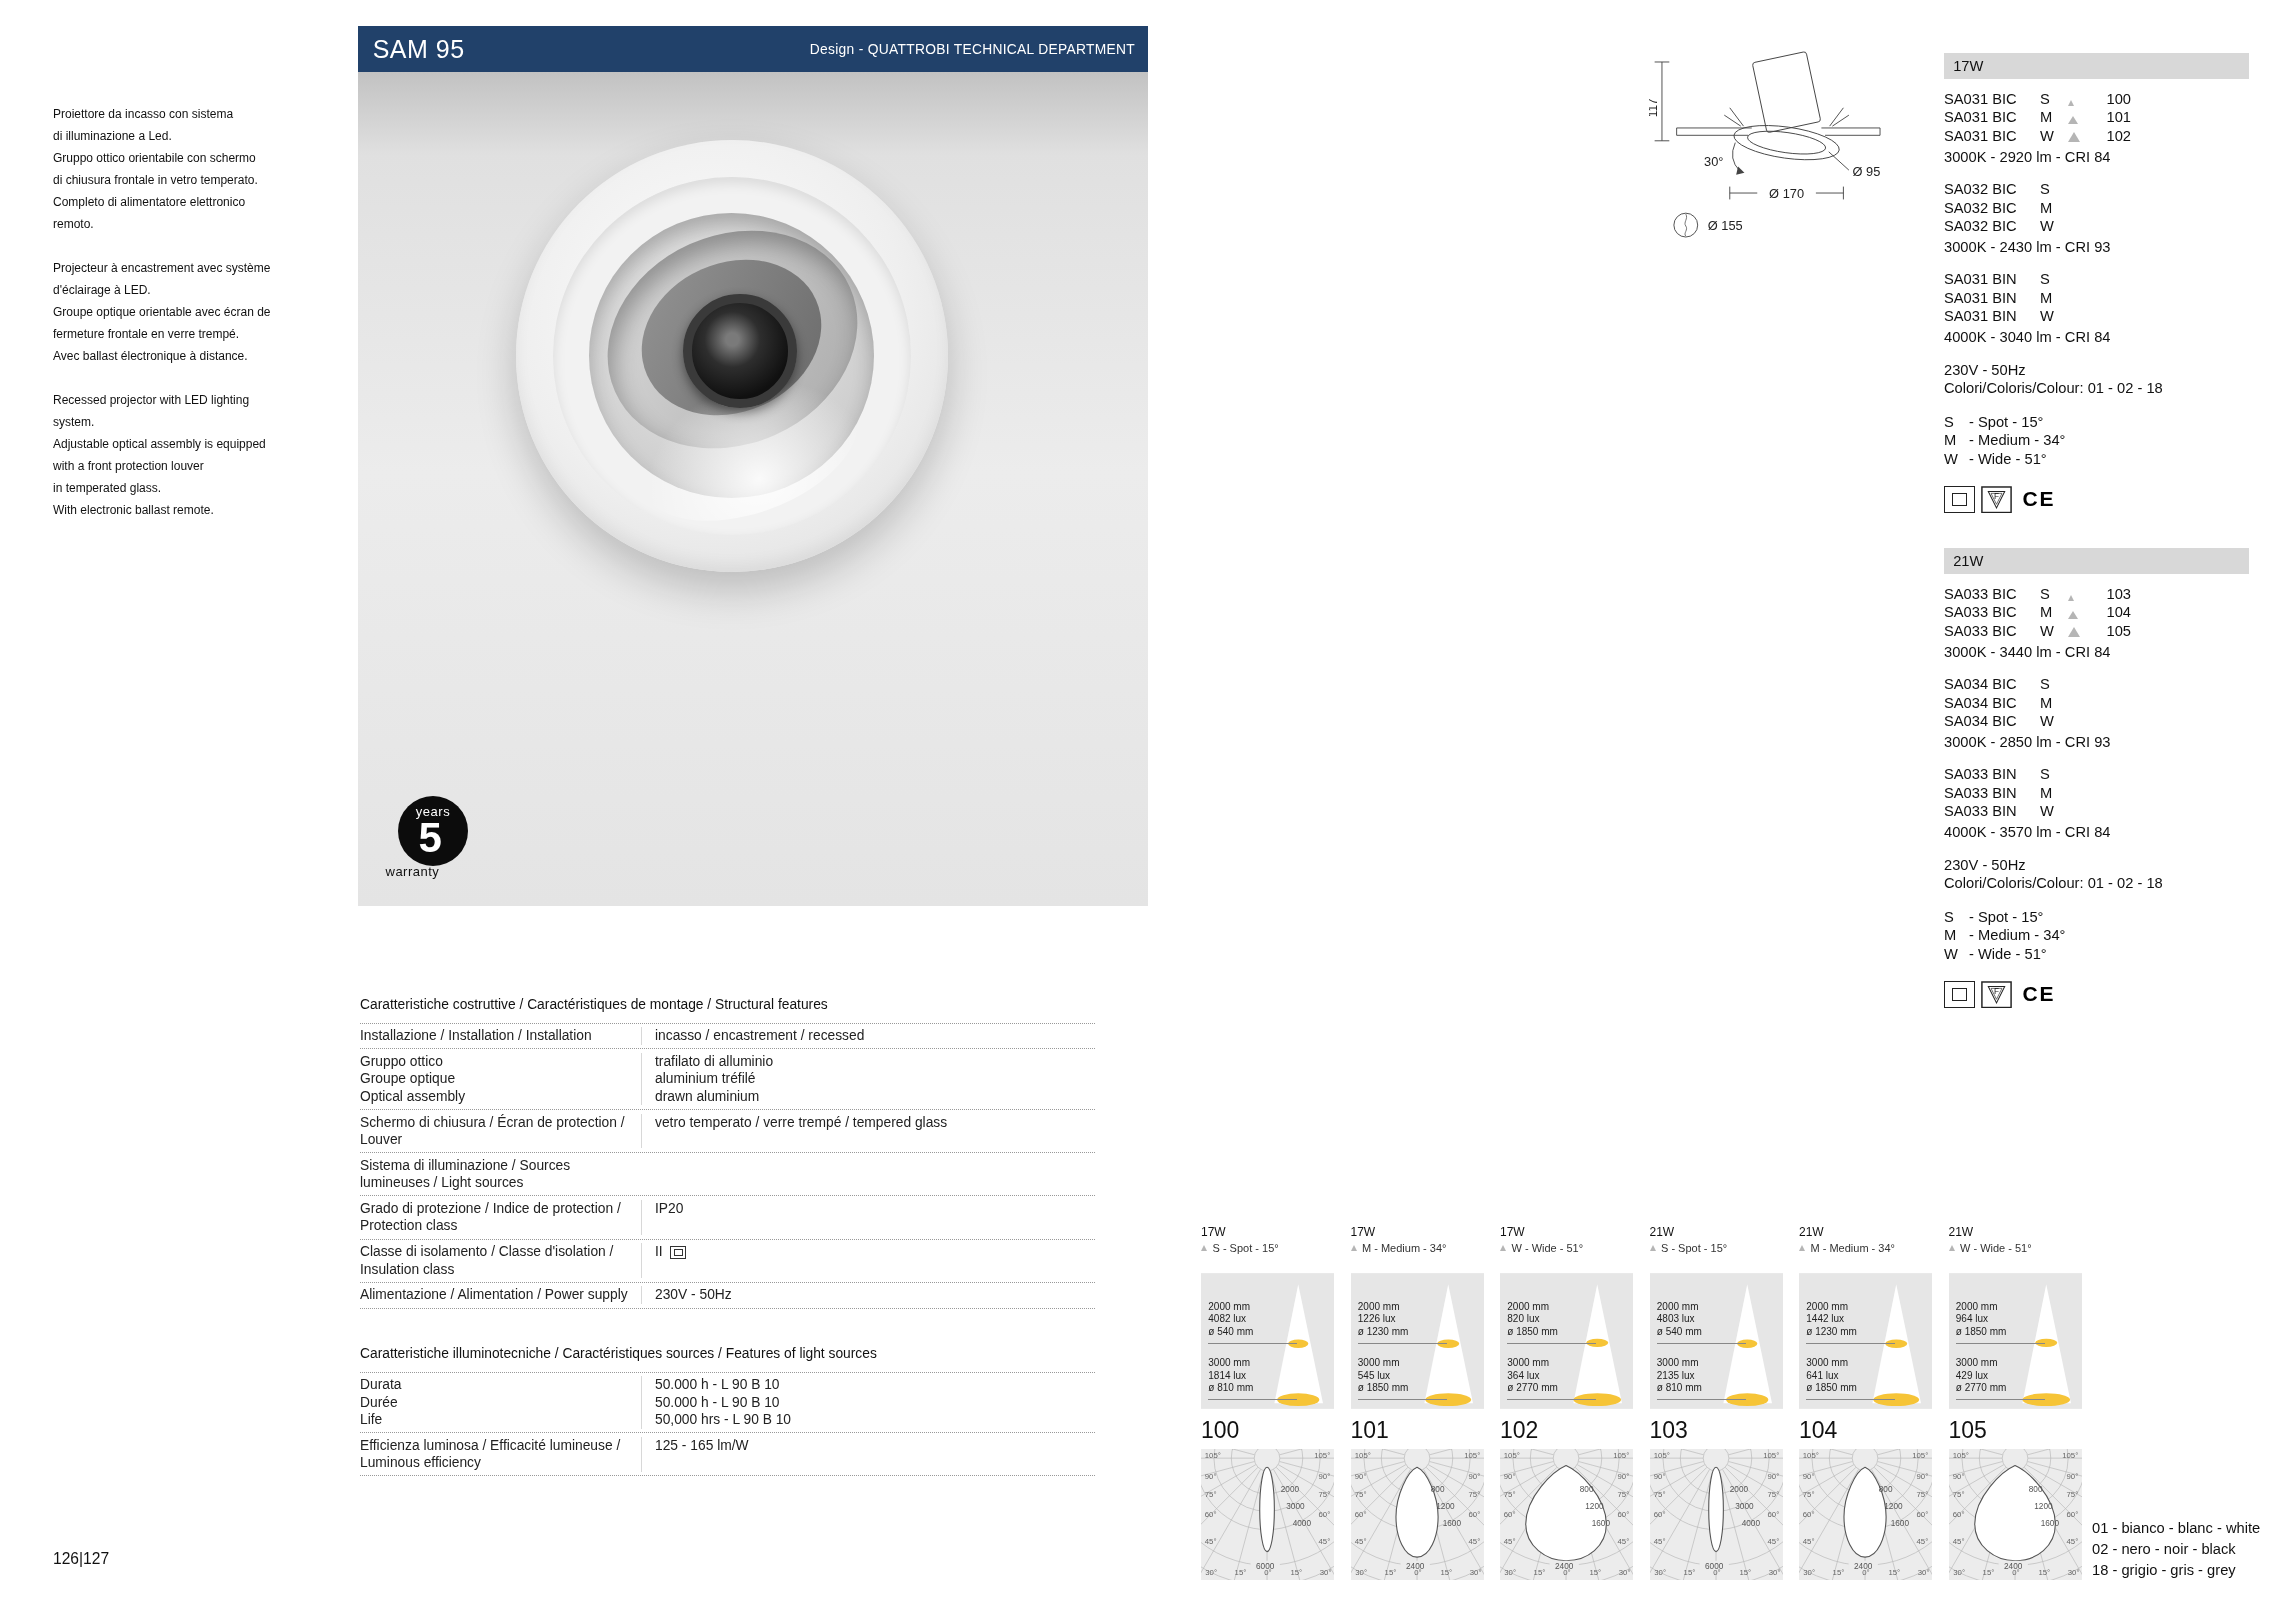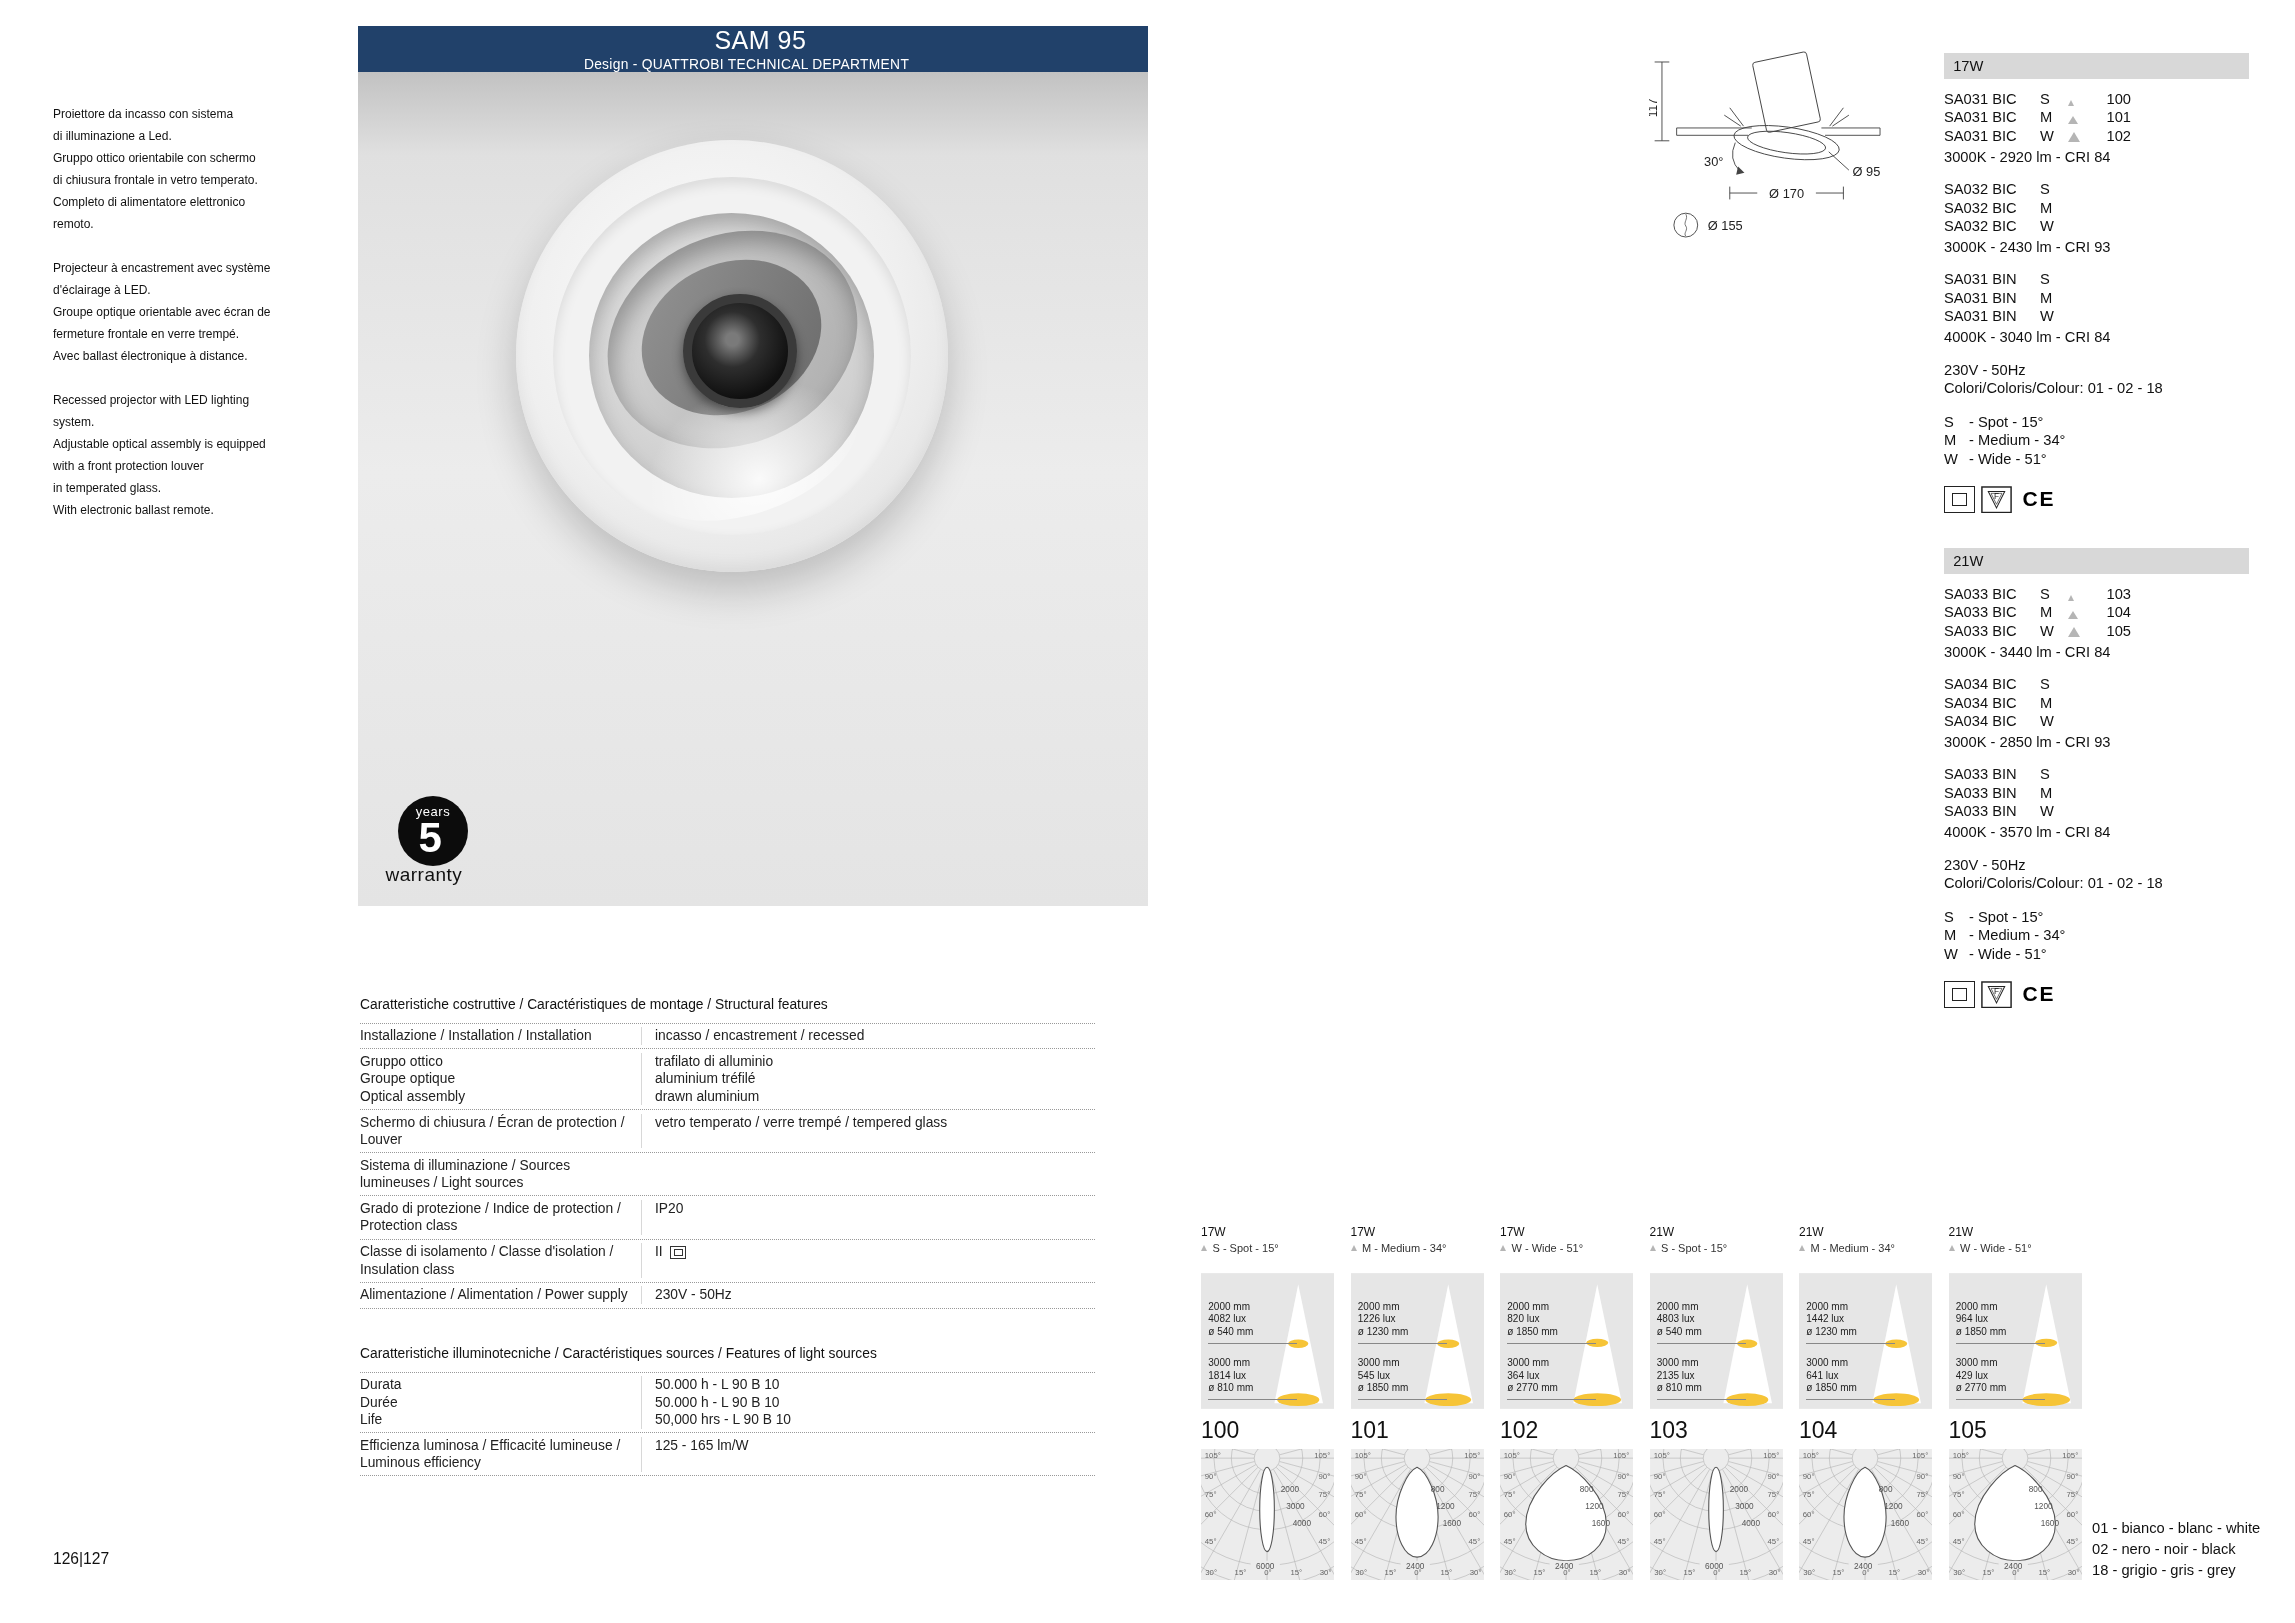--- a/index.html
+++ b/index.html
@@ -6,21 +6,21 @@
   body{width:2296px;height:1624px;position:relative;overflow:hidden;
        font-family:"Liberation Sans", sans-serif;color:#1a1a1a;}
   .abs{position:absolute;}
 
   
   .intro{left:53px;top:103px;width:294px;font-size:12px;line-height:22px;color:#111;}
   .intro p{margin:0 0 22px;white-space:pre-line;}
 
   
   .navy-bar{left:358px;top:26px;width:790px;height:46px;background:#21416a;color:#fff;
-            display:flex;align-items:center;justify-content:space-between;flex-direction:column;}
+            display:flex;align-items:center;justify-content:space-between;}
   .navy-title{font-size:25px;padding-left:14.7px;letter-spacing:0.5px;}
   .navy-design{font-size:13.8px;padding-right:13px;letter-spacing:0.3px;}
   .photo{left:358px;top:72px;width:790px;height:834px;
          background:linear-gradient(180deg,#c2c2c2 0,#e0e0e0 83px,#ececec 48%,#e4e4e4 100%);}
   .fx{position:absolute;border-radius:50%;}
   .fx-outer{left:158px;top:68px;width:432px;height:432px;
             background:radial-gradient(circle at 45% 40%,#fdfdfd,#efefef 55%,#dddddd 95%);
             box-shadow:0 18.4px 41px rgba(0,0,0,.20), inset 0 -7.3px 14.7px rgba(0,0,0,.05);}
   .fx-ring2{left:195px;top:105px;width:358px;height:358px;background:#f2f2f2;
             box-shadow:inset 0 5.5px 13px rgba(0,0,0,.10);}
@@ -38,21 +38,21 @@
            background:radial-gradient(circle at 42% 38%,#7a7a7a 0 8%,#2e2e2e 34%,#101010 72%);
            border:9.2px solid #3a3a3a;box-shadow:0 4.6px 11px rgba(0,0,0,.45);}
   .fx-glow{left:275px;top:312px;width:230px;height:129px;border-radius:50%;transform:rotate(-20deg);
            background:radial-gradient(ellipse at 50% 75%,rgba(255,255,255,.9),rgba(255,255,255,0) 70%);}
 
   
   .wbadge{position:absolute;left:40px;top:724px;width:70px;height:70px;border-radius:50%;
           background:#0c0c0c;color:#fff;text-align:center;}
   .wbadge .yrs{font-size:13px;margin-top:8.3px;letter-spacing:0.5px;}
   .wbadge .five{font-size:42px;font-weight:700;line-height:37px;margin-left:-5.5px;}
-  .wlabel{position:absolute;left:27.5px;top:792px;font-size:19px;color:#101010;letter-spacing:0.5px;}
+  .wlabel{position:absolute;left:27.5px;top:792px;font-size:13px;color:#101010;letter-spacing:0.5px;}
 
   
   .tech{left:1649px;top:51px;}
   .tech text{font-family:"Liberation Sans",sans-serif;}
 
   
   .spec{width:305px;}
   .spec-hdr{background:#d8d8d8;height:26px;line-height:26px;padding-left:9.2px;font-size:14.7px;color:#111;}
   .spec-body{padding-top:11px;font-size:14.7px;line-height:18.4px;color:#111;}
   .spec-row{display:flex;height:18.4px;align-items:center;}

